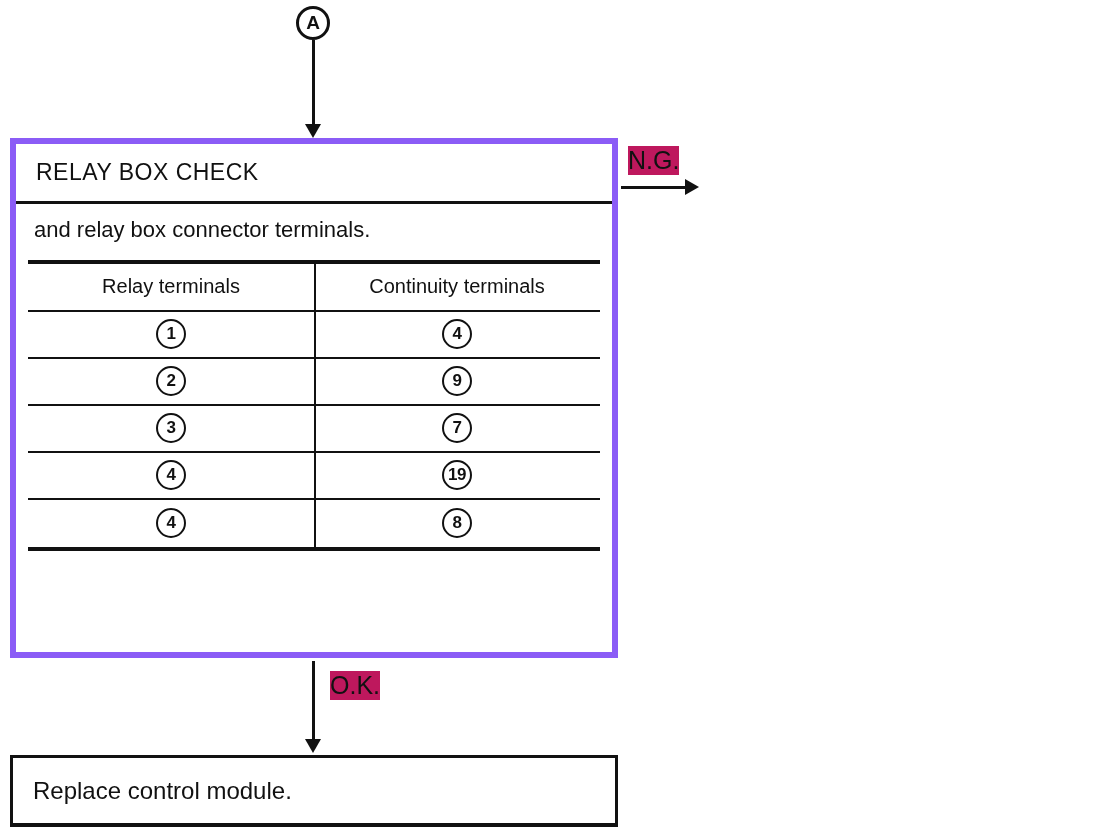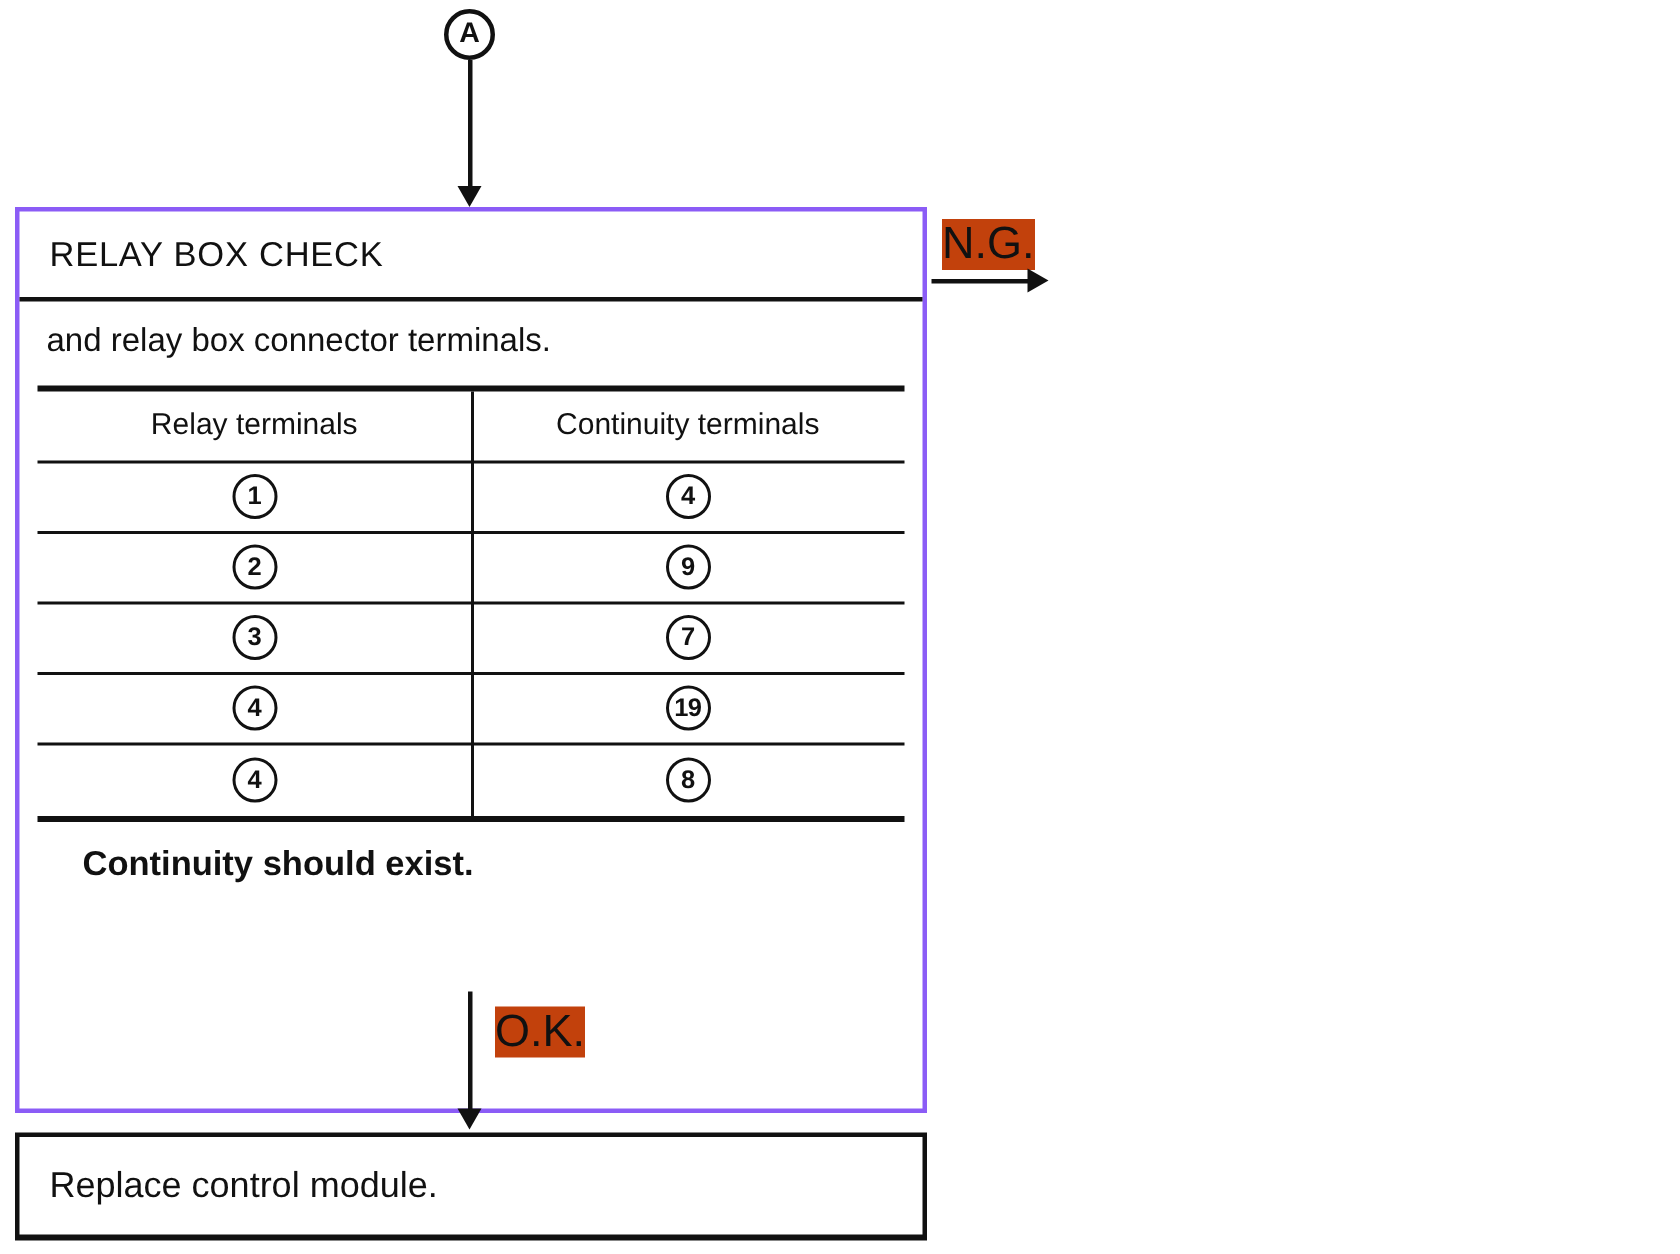--- a/index.html
+++ b/index.html
@@ -40,22 +40,22 @@
     position: absolute; width: 0; height: 0;
     border-top: 8px solid transparent;
     border-bottom: 8px solid transparent;
     border-left: 14px solid #111;
   }
 
   
   .main-box {
     position: absolute;
     left: 10px; top: 138px;
-    width: 608px; height: 604px;
-    border: 3px solid #8b5cf6;
+    width: 608px; height: 520px;
+    border: 6px solid #8b5cf6;
     background: #fff;
   }
   .main-box .title-row {
     height: 60px;
     border-bottom: 3px solid #111;
     display: flex; align-items: center;
     padding-left: 20px;
     font-size: 23px;
     letter-spacing: 0.5px;
   }
@@ -101,22 +101,22 @@
   }
   .main-box .note {
     padding: 14px 18px 0 42px;
     font-size: 23px;
     font-weight: bold;
   }
 
   
   .branch-label {
     position: absolute;
-    font-size: 30px;
-    background: #c2410c;
+    font-size: 25px;
+    background: #be185d;
   }
 
   
   .result-box {
     position: absolute;
     border: 3px solid #111;
     background: #fff;
     display: flex; align-items: center;
     padding-left: 20px;
     font-size: 24px;
@@ -183,21 +183,20 @@
       <div class="trow">
         <div class="tcell">
             <span class="circ">4</span>
           </div>
         <div class="tcell">
             <span class="circ">8</span>
           </div>
       </div>
     </div>
 
-    <div class="note">Continuity should exist.</div>
   </div>
 
   <div class="branch-label" style="left:628px; top:146px;">N.G.</div>
   <div class="hline" style="left:621px; top:186px; width:66px;"></div>
   <div class="arrow-right" style="left:685px; top:179px;"></div>
 
   <div class="branch-label" style="left:330px; top:671px;">O.K.</div>
   <div class="vline" style="left:312px; top:661px; height:80px;"></div>
   <div class="arrow-down" style="left:305px; top:739px;"></div>
   <div class="result-box ok-box">

